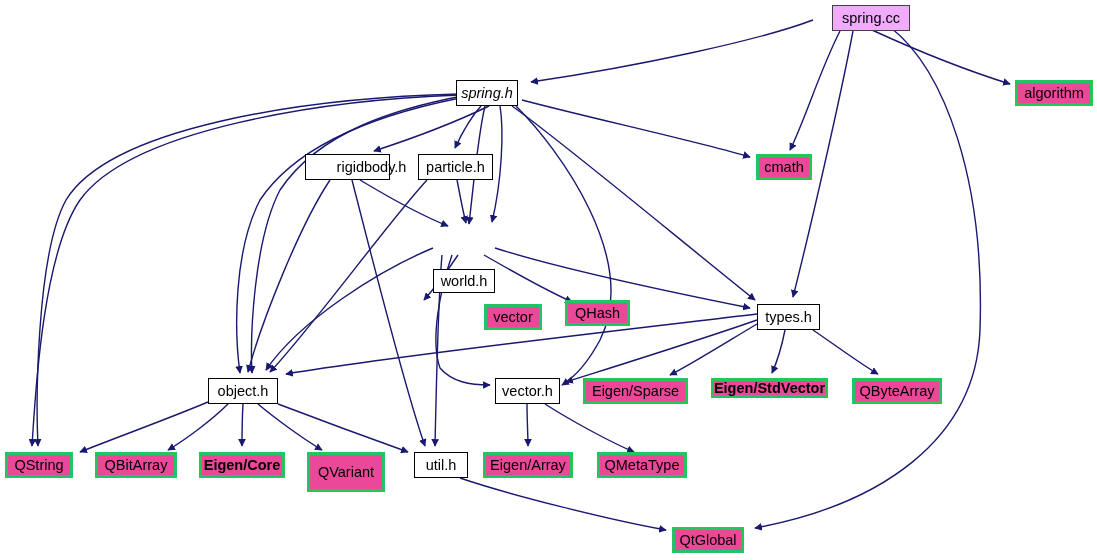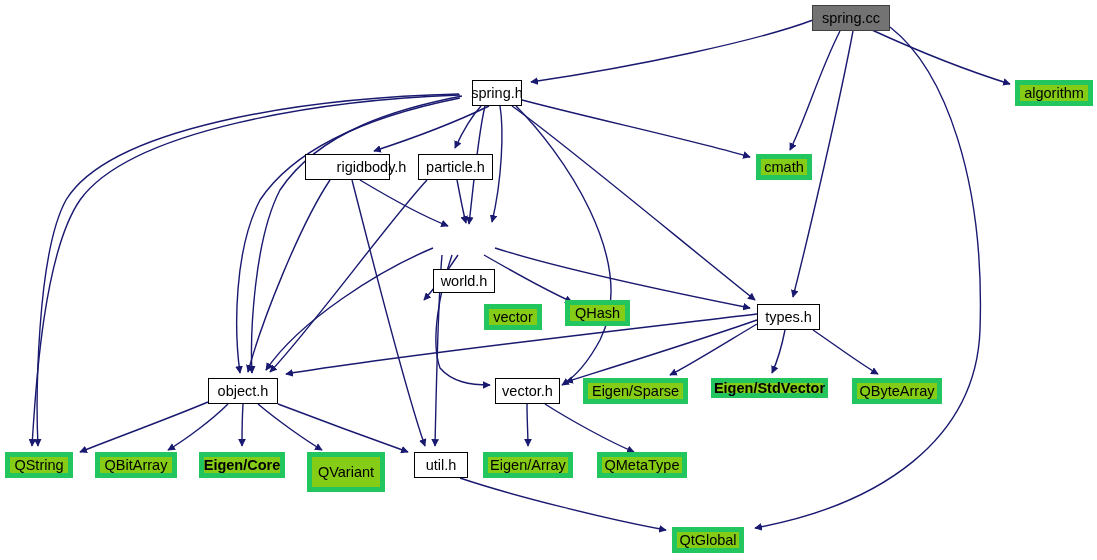--- a/index.html
+++ b/index.html
@@ -24,32 +24,33 @@
   }
   .node {
     position: absolute;
     box-sizing: border-box;
     display: flex;
     align-items: center;
     justify-content: center;
     font-size: 14.5px;
     color: #000000;
     white-space: nowrap;
-    background: #84cc16;
-    border: 5px solid #22c55e;
+    background: #ec4899;
+    border: 3px solid #22c55e;
     z-index: 5;
     letter-spacing: 0px;
   }
   .node.bold {
     border: 1.6px solid #000000;
     background: #ffffff;
   }
   .node.current {
     border: 1.6px solid #404040;
-    background: #737373;
+    background: #f0abfc;
+    margin-left: 20px;
   }
 </style>
 </head>
 <body>
 
 <div id="graph">
   <svg id="edges" viewBox="0 0 1097 560" xmlns="http://www.w3.org/2000/svg">
     <defs>
       <marker id="arrow" viewBox="0 0 10 10" refX="9" refY="5" markerWidth="5.5" markerHeight="5.5" orient="auto-start-reverse">
         <path d="M 0 0 L 10 5 L 0 10 z" fill="#191970"></path>
@@ -94,21 +95,21 @@
         <path d="M 258,404 C 277,420 305,440 322,450" fill="none" stroke="#191970" stroke-width="1.4" marker-end="url(#arrow)"></path>
         <path d="M 278,404 C 320,420 380,442 408,452" fill="none" stroke="#191970" stroke-width="1.4" marker-end="url(#arrow)"></path>
         <path d="M 527,404 C 527,420 528,436 528,446" fill="none" stroke="#191970" stroke-width="1.4" marker-end="url(#arrow)"></path>
         <path d="M 545,404 C 570,420 610,442 634,452" fill="none" stroke="#191970" stroke-width="1.4" marker-end="url(#arrow)"></path>
         <path d="M 460,478 C 510,495 610,520 666,530" fill="none" stroke="#191970" stroke-width="1.4" marker-end="url(#arrow)"></path>
       </g>
   </svg>
   <div id="node-layer">
       <div class="node current" style="left: 812px; top: 5px; width: 78px; height: 26px;">spring.cc</div>
       <div class="node" style="left: 1015px; top: 80px; width: 78px; height: 26px;">algorithm</div>
-      <div class="node bold" style="left: 472px; top: 80px; width: 50px; height: 26px;">spring.h</div>
+      <div class="node bold" style="left: 456px; top: 80px; width: 62px; height: 26px; font-style: italic;">spring.h</div>
       <div class="node bold" style="left: 305px; top: 154px; width: 85px; height: 26px; padding-left: 48px;">rigidbody.h</div>
       <div class="node bold" style="left: 418px; top: 154px; width: 75px; height: 26px;">particle.h</div>
       <div class="node" style="left: 756px; top: 154px; width: 56px; height: 26px;">cmath</div>
       <div class="node bold" style="left: 433px; top: 229px; width: 62px; height: 24px; margin-top: 40px;">world.h</div>
       <div class="node" style="left: 484px; top: 304px; width: 58px; height: 26px;">vector</div>
       <div class="node" style="left: 565px; top: 300px; width: 65px; height: 26px;">QHash</div>
       <div class="node bold" style="left: 757px; top: 304px; width: 63px; height: 26px;">types.h</div>
       <div class="node bold" style="left: 208px; top: 378px; width: 70px; height: 26px;">object.h</div>
       <div class="node bold" style="left: 495px; top: 378px; width: 65px; height: 26px; text-align: center;">vector.h</div>
       <div class="node" style="left: 583px; top: 378px; width: 105px; height: 26px;">Eigen/Sparse</div>

